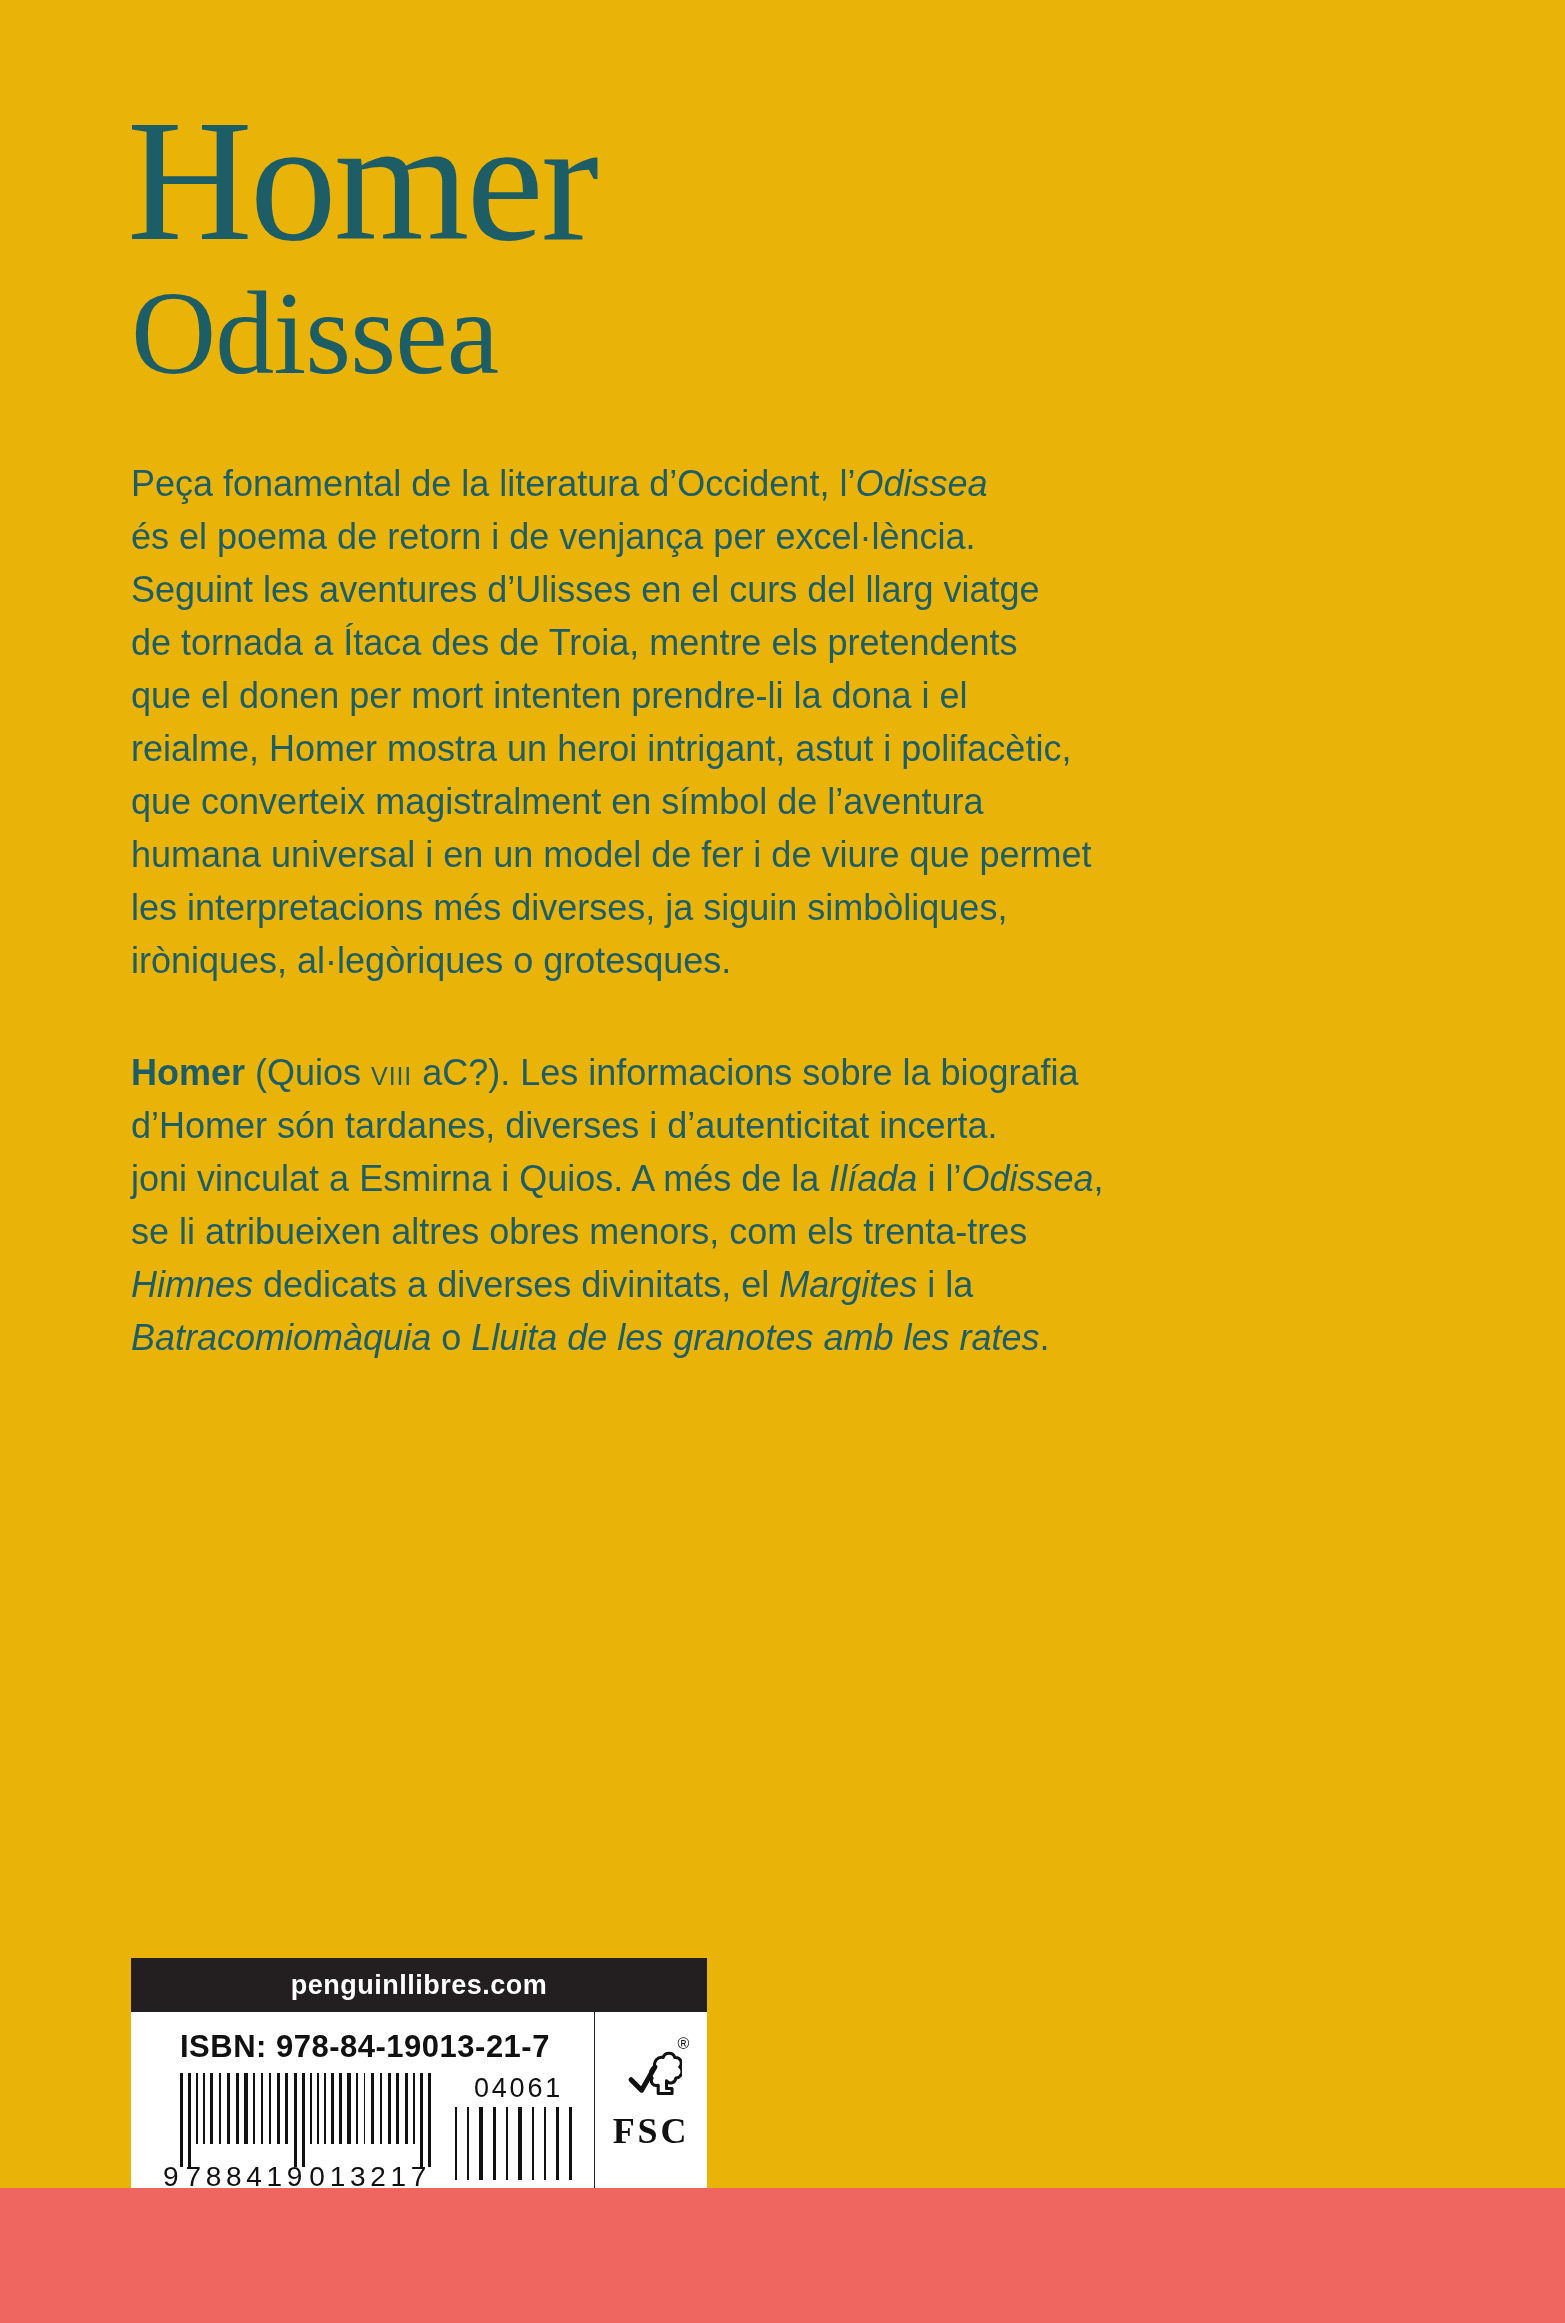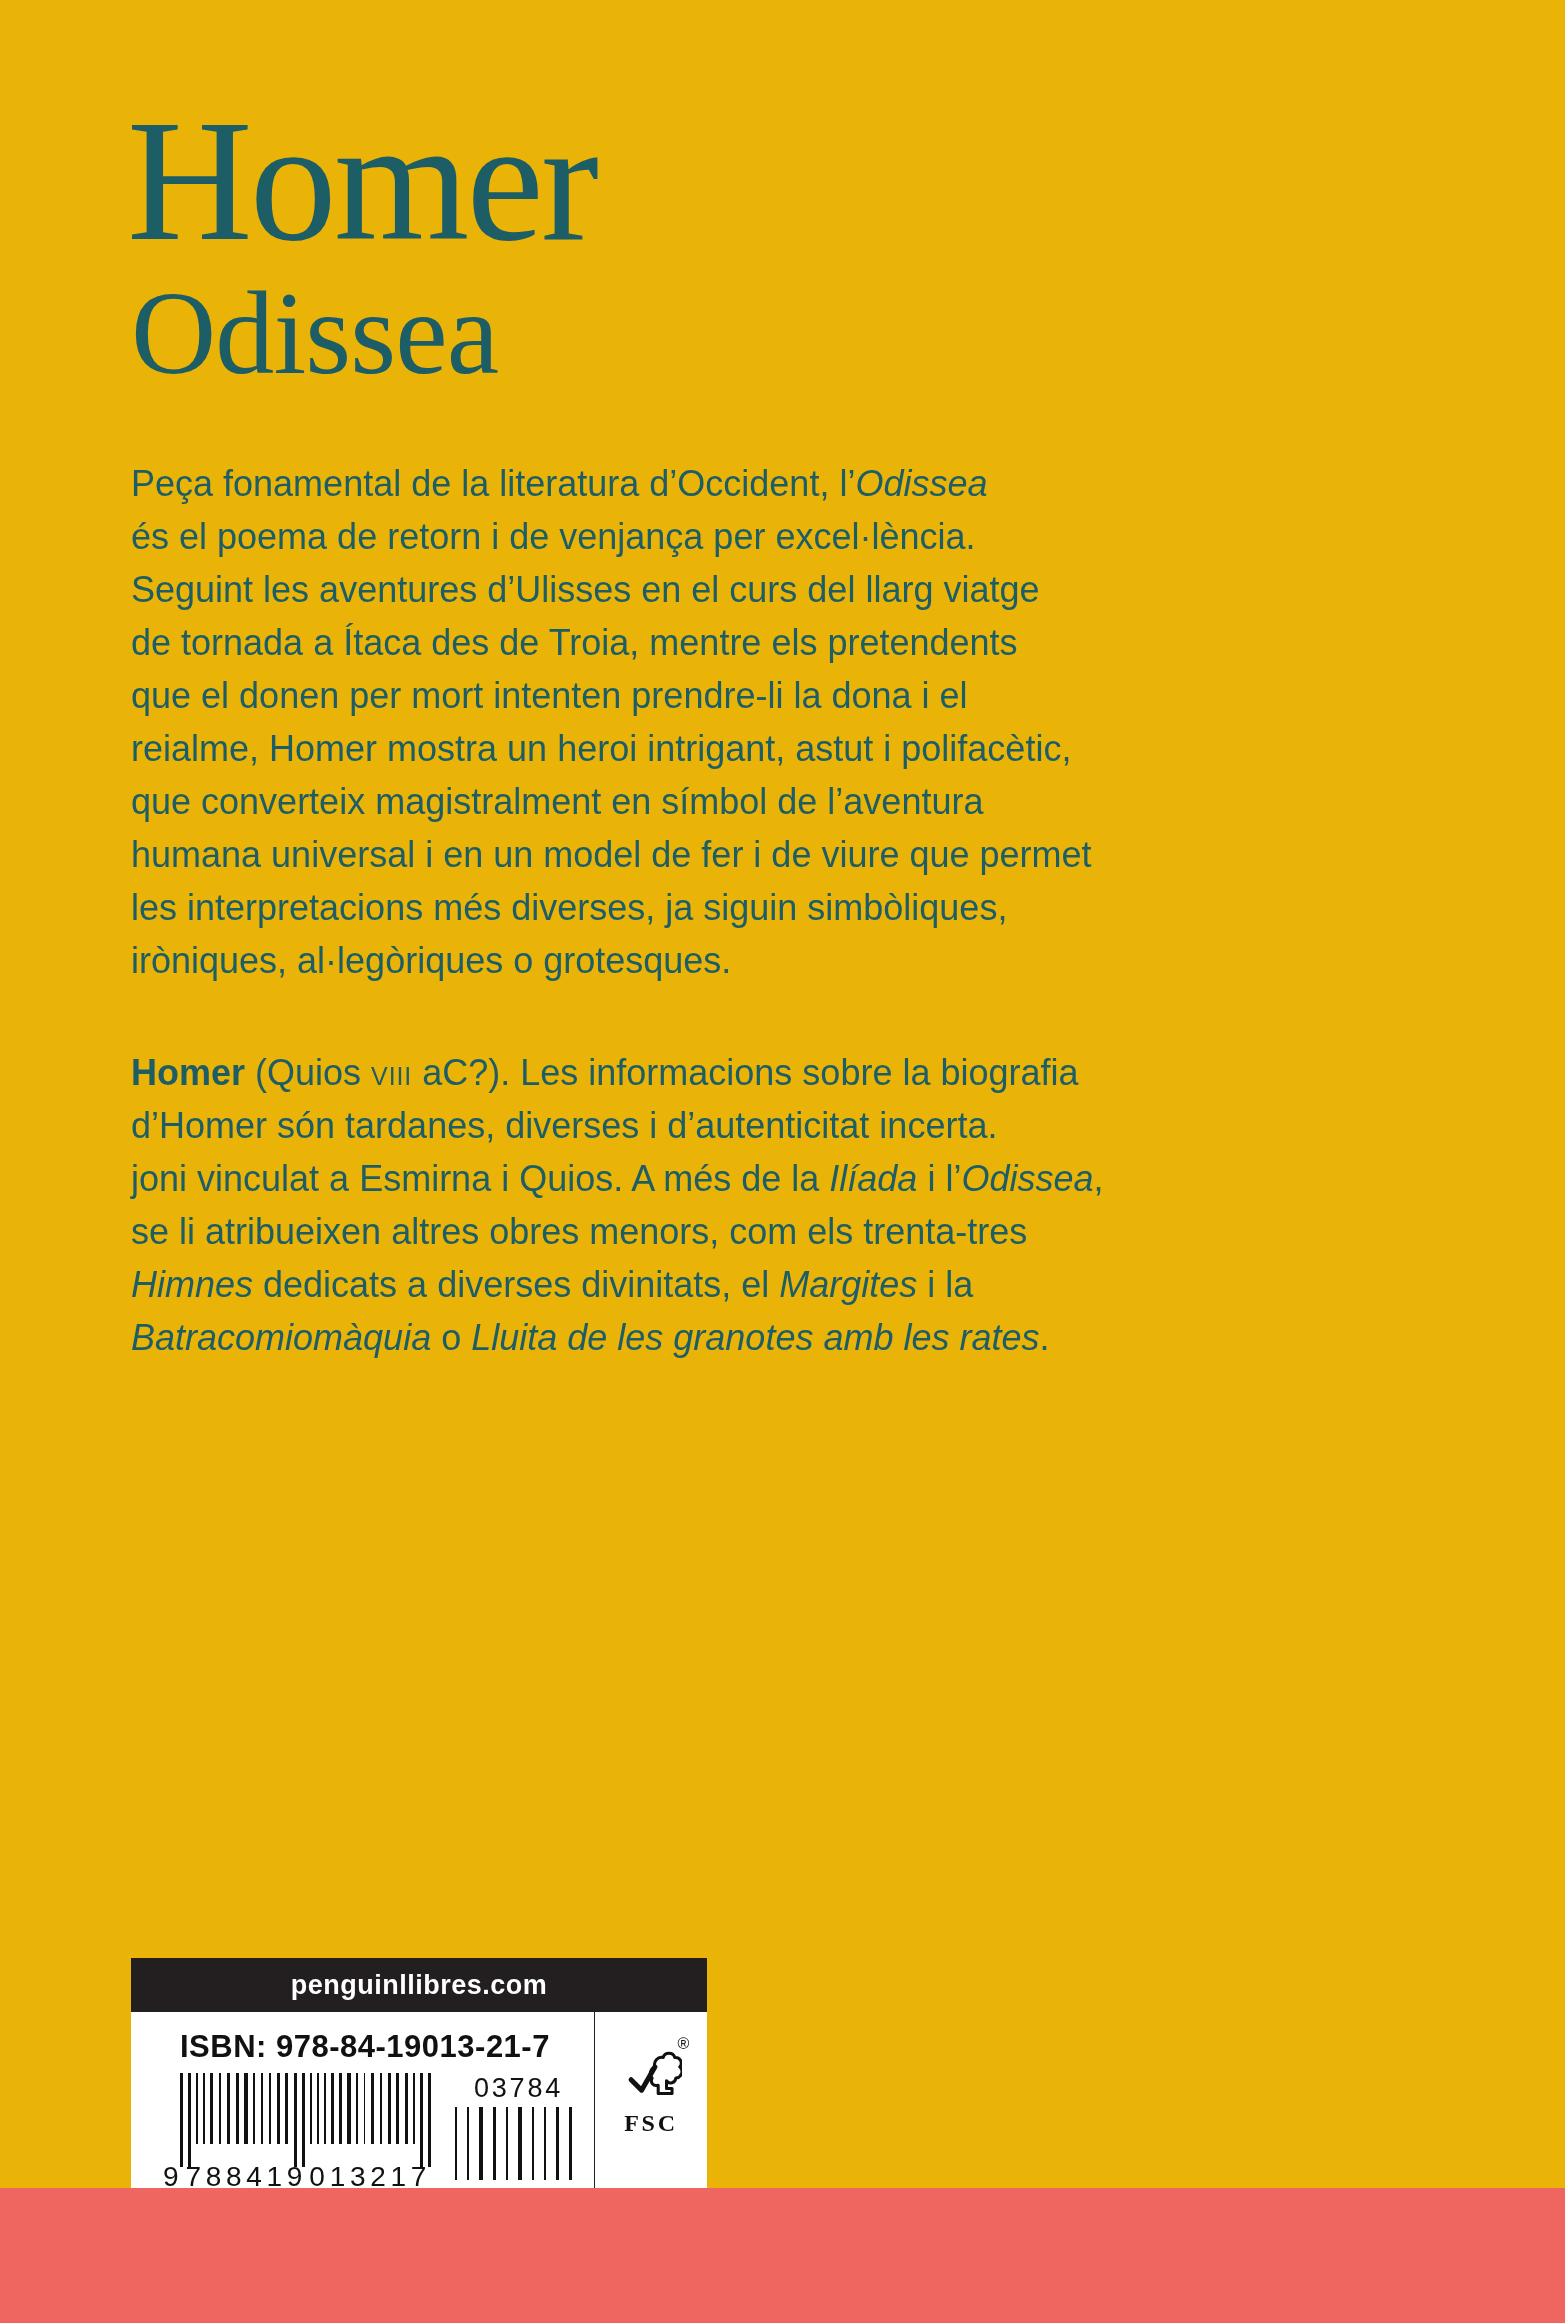--- a/index.html
+++ b/index.html
@@ -68,21 +68,21 @@
     display:flex; flex-direction:column; align-items:center;
     padding-top:30px; position:relative; background:#ffffff;
   }
   .fsc-mark { position:relative; width:69px; height:66px; }
   .fsc-mark svg { width:62px; height:62px; display:block; margin:0 auto; }
   .fsc-reg {
     position:absolute; top:-7.5px; right:-3.7px; font-size:16px; color:#111111;
   }
   .fsc-text {
     font-family:"Liberation Serif", serif; font-weight:bold;
-    font-size:24px; letter-spacing:2.8px; color:#111111; margin-top:1.9px;
+    font-size:36px; letter-spacing:2.8px; color:#111111; margin-top:1.9px;
   }
 </style>
 </head>
 <body>
 
 <div class="cover">
 
   <h1 class="title">Homer</h1>
   <h2 class="subtitle">Odissea</h2>
 
@@ -183,21 +183,21 @@
                 <div class="gap"></div>
                 <div class="bar tall" style="width: 2.8px;"></div>
               </div>
             <div class="ean-digits">
               <span>9</span>
               <span>788419</span>
               <span>013217</span>
             </div>
           </div>
           <div class="supp-wrap">
-            <div class="supp-code">03784</div>
+            <div class="supp-code">04061</div>
             <div class="bars" id="supp-bars">
                 <div class="bar" style="width: 1.9px;"></div>
                 <div class="gap"></div>
                 <div class="bar" style="width: 1.9px;"></div>
                 <div class="gap"></div>
                 <div class="bar" style="width: 3.7px;"></div>
                 <div class="gap"></div>
                 <div class="bar" style="width: 2.8px;"></div>
                 <div class="gap"></div>
                 <div class="bar" style="width: 1.9px;"></div>

